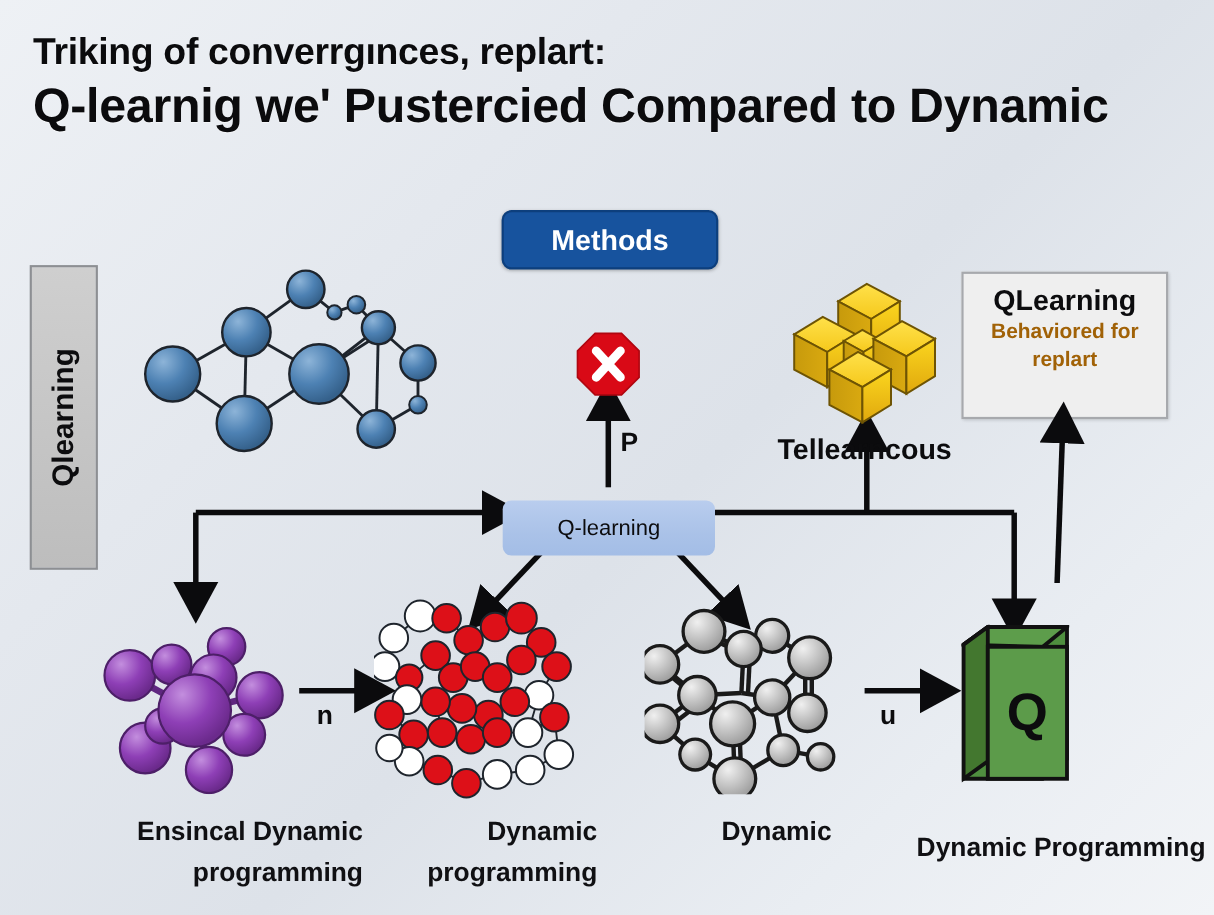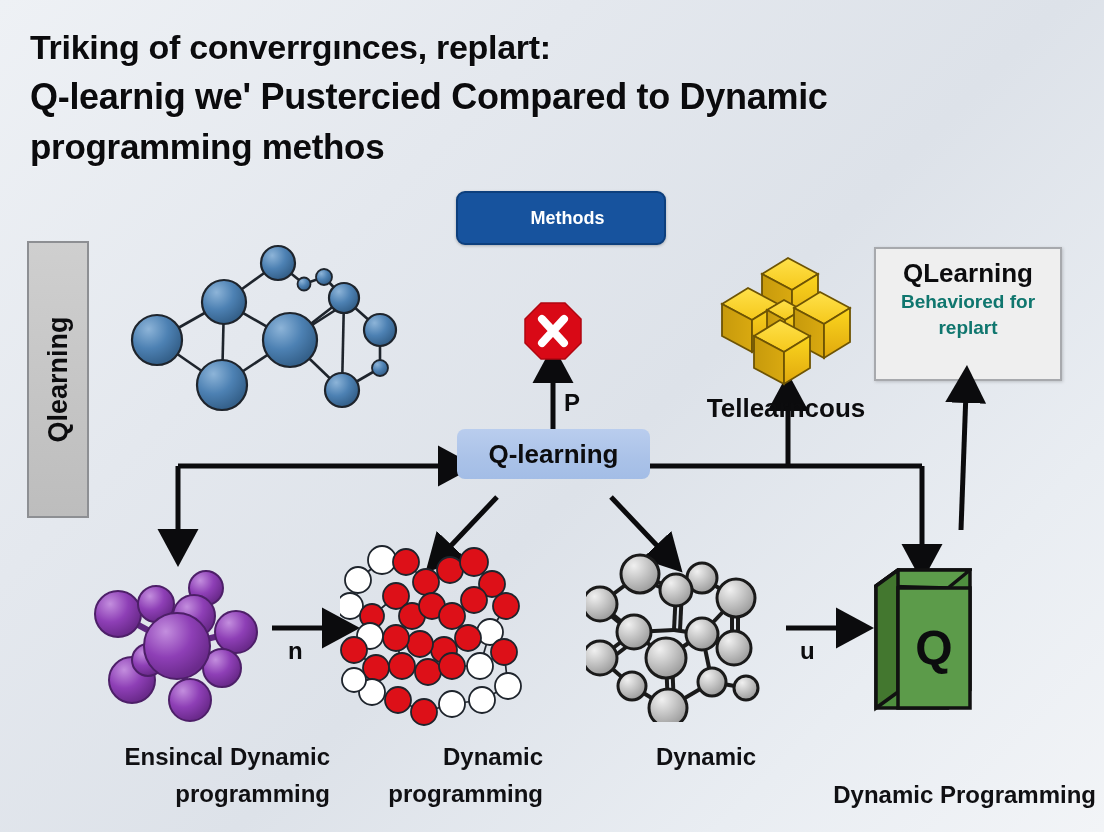--- a/index.html
+++ b/index.html
@@ -32,41 +32,40 @@
     line-height: 50px;
     color: #0b0b0d;
     letter-spacing: -0.3px;
     text-shadow: 0 1px 0 rgba(255,255,255,.5);
   }
   #title .tl {
     display: block;
     white-space: nowrap;
   }
   #title .tl1 { font-size: 34px; }
-  #title .tl2 { font-size: 36px; }
+  #title .tl2 { font-size: 44px; }
   #title .tl3 { font-size: 35px; }
 
   
   #methods-badge {
     position: absolute;
     left: 456px;
     top: 191px;
     width: 193px;
     height: 50px;
     background: #17539e;
     border: 2px solid #0d3f7d;
     border-radius: 9px;
     color: #ffffff;
-    font-size: 18px;
+    font-size: 26px;
     font-weight: bold;
     display: flex;
     align-items: center;
     justify-content: center;
     box-shadow: 0 1px 3px rgba(0,0,0,.25);
-    padding-left: 13px;
   }
 
   
   #side-label {
     position: absolute;
     left: 27px;
     top: 241px;
     width: 58px;
     height: 273px;
     background: linear-gradient(180deg,#cfcfcf 0%,#c6c6c6 50%,#bdbdbd 100%);
@@ -99,39 +98,39 @@
   }
   #info-card .ic-title {
     font-size: 26px;
     font-weight: bold;
     color: #0c0c0e;
     line-height: 32px;
   }
   #info-card .ic-body {
     font-size: 19px;
     font-weight: bold;
-    color: #0f766e;
+    color: #a16207;
     line-height: 26px;
     padding: 0 6px;
   }
 
   
   #qlearning-node {
     position: absolute;
     left: 457px;
-    top: 429px;
+    top: 455px;
     width: 193px;
     height: 50px;
     background: linear-gradient(180deg,#b9cdee 0%,#aac2e8 60%,#a3bde6 100%);
     border-radius: 8px;
     display: flex;
     align-items: center;
     justify-content: center;
-    font-size: 26px;
-    font-weight: bold;
+    font-size: 20px;
+    font-weight: normal;
     color: #0c0c0e;
   }
 
   
   #red-x {
     position: absolute;
     left: 523px;
     top: 301px;
     width: 60px;
     height: 60px;
@@ -171,21 +170,20 @@
   }
 </style>
 </head>
 <body>
 
 <div id="canvas">
 
   <div id="title">
     <span class="tl tl1">Triking of converrgınces, replart:</span>
     <span class="tl tl2">Q-learnig we' Pustercied Compared to Dynamic</span>
-    <span class="tl tl3">programming methos</span>
   </div>
 
   <div id="methods-badge">
     <span>Methods</span>
   </div>
 
   <div id="side-label">
     <span>Qlearning</span>
   </div>
 
@@ -509,21 +507,21 @@
 
   <div class="fig" style="left:874px;top:568px;">
     <svg width="98" height="150" viewBox="0 0 98 150">
       <polygon points="2,18 24,2 96,2 96,122 74,140 2,140" fill="#4f8f3f" stroke="#111" stroke-width="3.5"></polygon>
       <polygon points="2,18 24,2 96,2 74,20" fill="#5d9d4b" stroke="#111" stroke-width="3.5"></polygon>
       <polygon points="2,18 24,2 24,124 2,140" fill="#43772f" stroke="#111" stroke-width="3.5"></polygon>
       <rect x="24" y="20" width="72" height="120" fill="#5c9b4a" stroke="#111" stroke-width="3.5"></rect>
       <text x="60" y="96" font-family="'Liberation Sans', sans-serif" font-size="48" font-weight="bold" fill="#0c0c0e" text-anchor="middle">Q</text>
     </svg>
   </div>
-  <div class="fig-label" style="left:766px;top:776px;width:330px;">
+  <div class="fig-label" style="left:766px;top:752px;width:330px;">
     <div>Dynamic Programming</div>
   </div>
 
   <div class="small-edge-label" style="left:564px;top:389px;">P</div>
   <div class="small-edge-label" style="left:288px;top:637px;">n</div>
   <div class="small-edge-label" style="left:800px;top:637px;">u</div>
 
 </div>
 
 </body></html>

